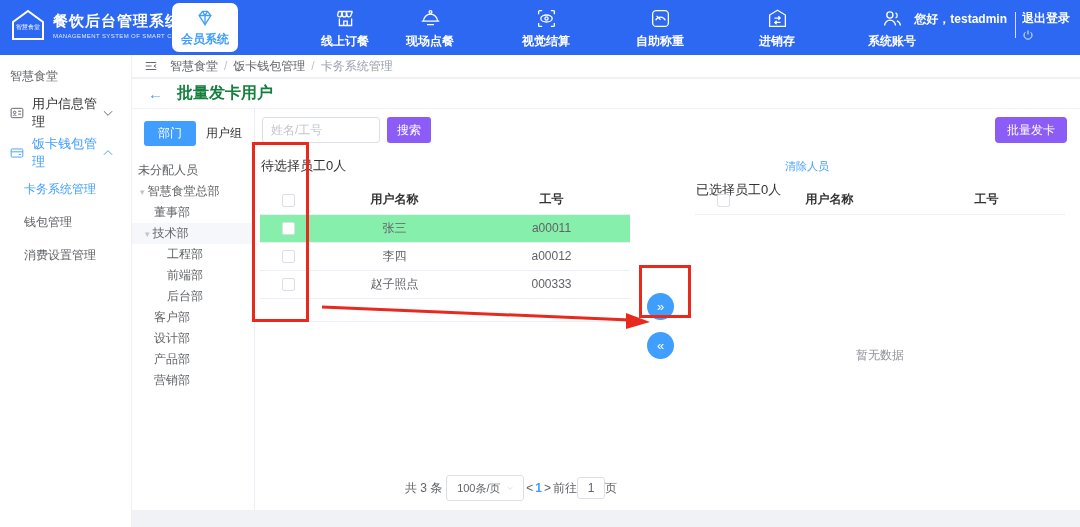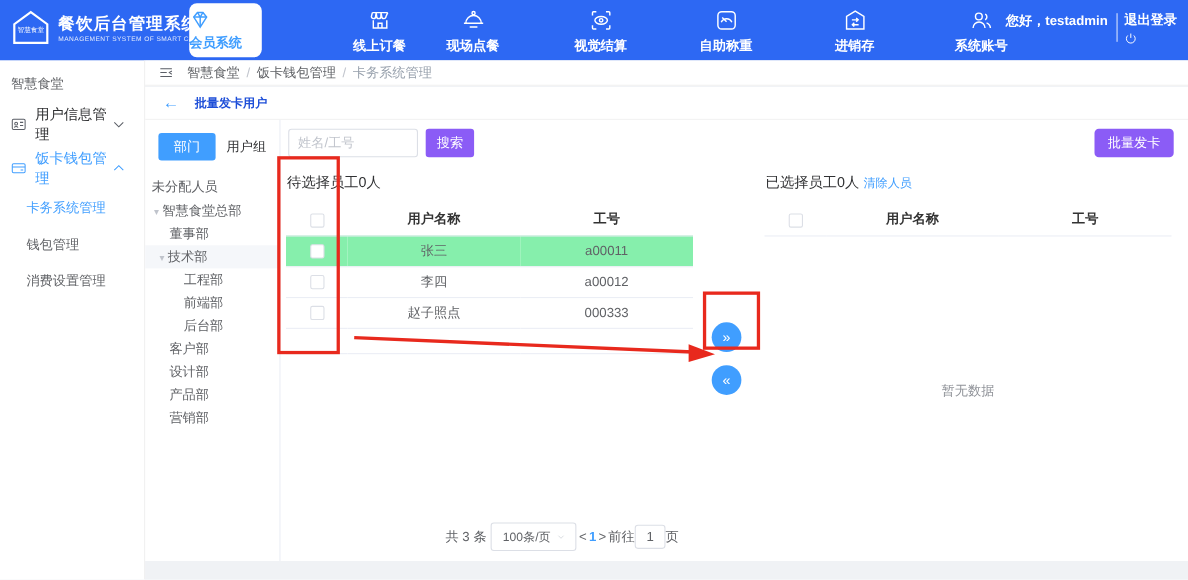--- a/index.html
+++ b/index.html
@@ -5,21 +5,21 @@
   * { margin:0; padding:0; box-sizing:border-box; }
   html,body { width:1080px; height:527px; font-family:"Liberation Sans","DejaVu Sans",sans-serif; }
   .app { position:relative; width:1080px; height:527px; background:#f0f2f5; overflow:hidden; }
 
   
   .header { position:absolute; left:0; top:0; width:1080px; height:55px; background:#2d68f3; color:#fff; }
   .logo { position:absolute; left:10px; top:8px; display:flex; align-items:center; gap:7px; }
   .logo-house { width:36px; height:34px; }
   .logo-title { font-size:15px; font-weight:bold; letter-spacing:1px; }
   .logo-sub { font-size:6px; letter-spacing:.4px; opacity:.85; margin-top:2px; }
-  .member-tab { position:absolute; left:172px; top:3px; width:66px; height:49px; background:#fff; border-radius:7px; display:flex; flex-direction:column; align-items:flex-start; justify-content:center; gap:3px; color:#409eff; cursor:pointer; }
+  .member-tab { position:absolute; left:172px; top:3px; width:66px; height:49px; background:#fff; border-radius:7px; display:flex; flex-direction:column; align-items:center; justify-content:center; gap:3px; color:#409eff; cursor:pointer; }
   .member-tab svg { width:20px; height:20px; stroke:#409eff; fill:none; stroke-width:1.6; }
   .member-tab .nav-label { color:#409eff; }
   .nav-item { position:absolute; top:8px; width:84px; display:flex; flex-direction:column; align-items:center; gap:4px; cursor:pointer; }
   .nav-item svg { width:21px; height:21px; stroke:#fff; fill:none; stroke-width:1.5; }
   .nav-label { font-size:12px; font-weight:bold; }
   .user-box { position:absolute; right:6px; top:10px; display:flex; align-items:flex-start; font-size:12px; font-weight:bold; }
   .greeting { white-space:nowrap; line-height:18px; }
   .user-divider { width:1px; height:26px; background:rgba(255,255,255,.8); margin:2px 6px 0 8px; }
   .logout { width:52px; line-height:17px; text-align:left; cursor:pointer; }
   .logout svg { width:12px; height:12px; stroke:#fff; fill:none; stroke-width:1.8; vertical-align:-2px; }
@@ -39,21 +39,21 @@
   
   .main { position:absolute; left:132px; top:55px; right:0; bottom:0; background:#f0f2f5; }
   .crumbbar { height:23px; background:#fff; display:flex; align-items:center; padding-left:12px; font-size:12px; color:#606266; border-bottom:1px solid #f0f0f0; }
   .crumbbar svg { width:14px; height:14px; stroke:#5a5e66; fill:none; stroke-width:1.6; margin-right:12px; cursor:pointer; }
   .crumb-sep { color:#c0c4cc; margin:0 6px; }
   .crumb-last { color:#97a0ac; }
 
   .card { position:absolute; left:0; top:24px; right:0; bottom:17px; background:#fff; }
   .card-head { height:30px; display:flex; align-items:center; padding-left:16px; border-bottom:1px solid #f2f2f2; }
   .back-arrow { color:#409eff; font-size:15px; cursor:pointer; margin-right:14px; }
-  .page-title { font-size:11px; font-weight:bold; color:#1d4ed8; }
+  .page-title { font-size:16px; font-weight:bold; color:#15803d; }
   .card-body { position:absolute; left:0; top:30px; right:0; bottom:0; display:flex; }
 
   
   .tree-pane { width:123px; border-right:1px solid #ebeef5; padding-top:12px; flex:none; }
   .tree-tabs { display:flex; align-items:center; gap:10px; padding-left:12px; margin-bottom:14px; }
   .tab-dept { width:52px; height:25px; background:#409eff; color:#fff; font-size:12px; border:none; border-radius:3px; cursor:pointer; }
   .tab-group { background:none; border:none; font-size:12px; color:#303133; cursor:pointer; }
   .tree-node { height:21px; line-height:21px; font-size:12px; color:#606266; white-space:nowrap; cursor:pointer; }
   .tree-node .caret { color:#c0c4cc; font-size:9px; margin-right:3px; }
   .tree-node.selected { background:#f5f7fa; }
@@ -61,21 +61,21 @@
   
   .work-pane { position:relative; flex:1; }
   .search-input { position:absolute; left:7px; top:8px; width:118px; height:26px; border:1px solid #dcdfe6; border-radius:3px; padding:0 8px; font-size:12px; color:#606266; outline:none; }
   .search-input::placeholder { color:#c0c4cc; }
   .btn-blue { background:#8b5cf6; color:#fff; border:none; border-radius:3px; font-size:12px; cursor:pointer; }
   .search-btn { position:absolute; left:132px; top:8px; width:44px; height:26px; }
   .batch-btn { position:absolute; left:740px; top:8px; width:72px; height:26px; border-radius:4px; }
 
   .list-title { position:absolute; top:48px; font-size:13px; color:#303133; }
   .left-title { left:6px; }
-  .right-title { left:441px; }
+  .right-title { left:441px;margin-top:24px; }
   .clear-link { position:absolute; left:530px; top:50px; font-size:11px; color:#409eff; cursor:pointer; }
 
   .etable { position:absolute; top:77px; width:370px; font-size:12px; color:#606266; border-collapse:collapse; table-layout:fixed; }
   .ltable { left:5px; }
   .rtable { left:440px; }
   .etable th, .etable td { height:28px; text-align:center; border-bottom:1px solid #ebeef5; font-weight:normal; padding:0; }
   .etable th { color:#333; font-weight:bold; }
   .col-check { width:56px; }
   .row-stripe { background:#86efac; }
   .checkbox { display:inline-block; width:13px; height:13px; border:1px solid #dcdfe6; border-radius:2px; background:#fff; vertical-align:middle; cursor:pointer; }

